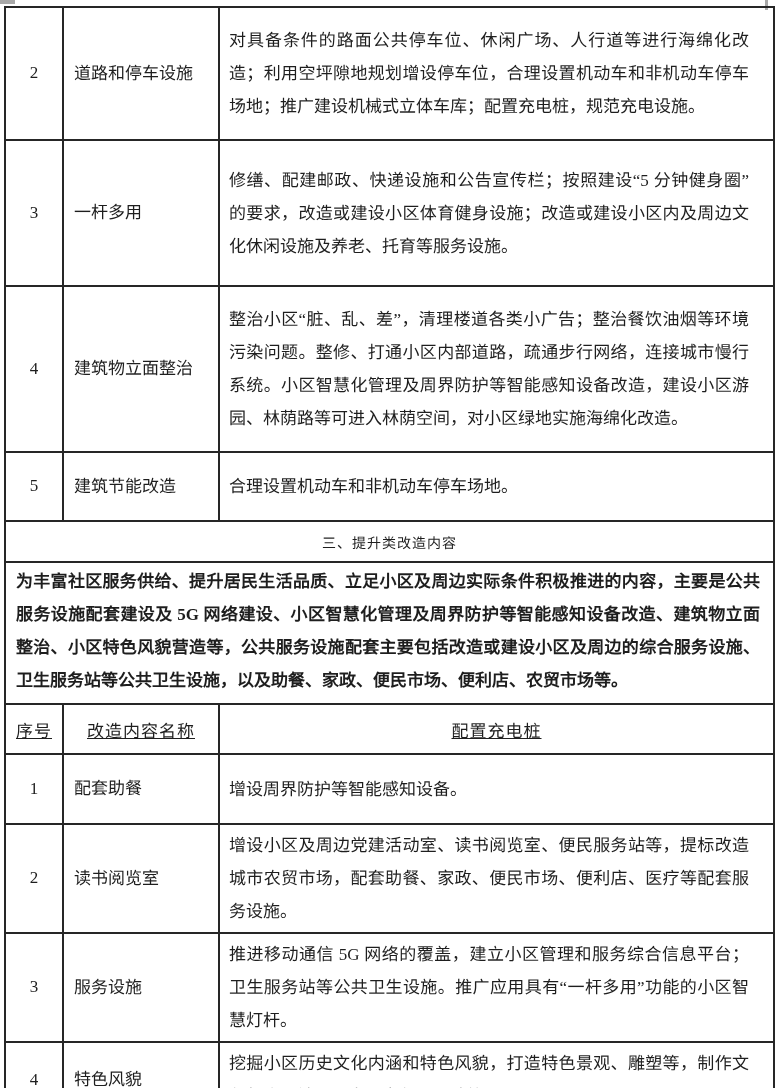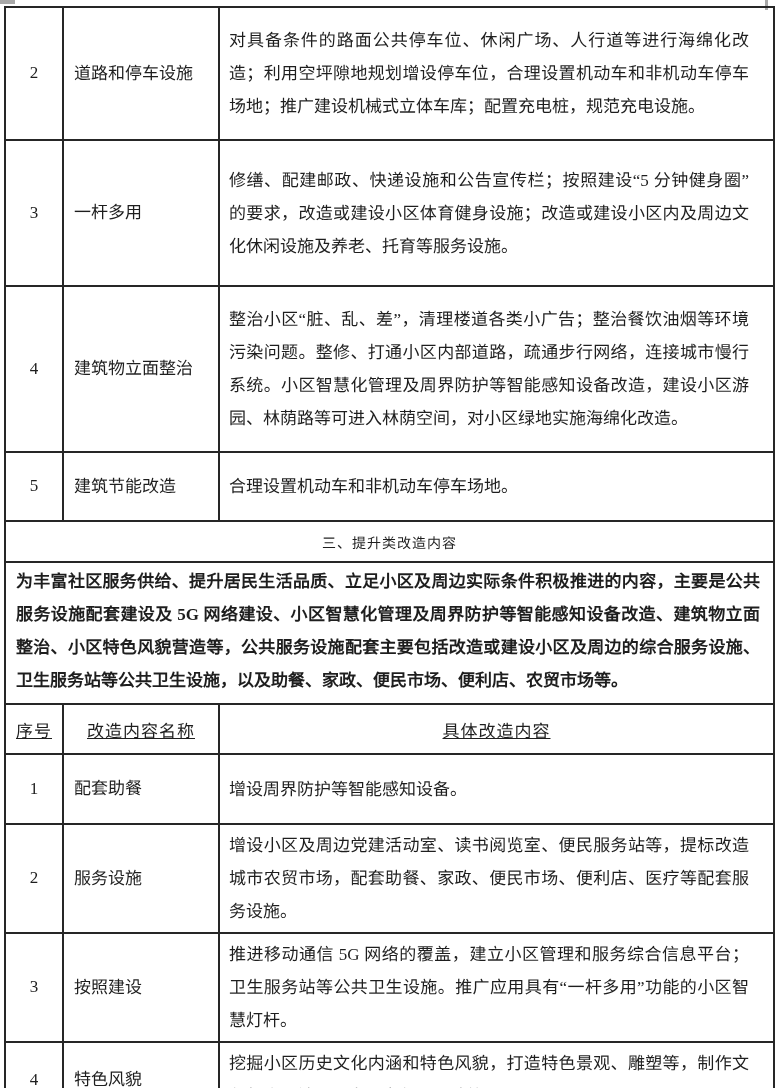--- a/index.html
+++ b/index.html
@@ -119,36 +119,36 @@
         <td colspan="3">三、提升类改造内容</td>
       </tr>
 
       <tr class="intro-row" style="height:140px;font-weight:bold;">
         <td colspan="3">为丰富社区服务供给、提升居民生活品质、立足小区及周边实际条件积极推进的内容，主要是公共服务设施配套建设及 5G 网络建设、小区智慧化管理及周界防护等智能感知设备改造、建筑物立面整治、小区特色风貌营造等，公共服务设施配套主要包括改造或建设小区及周边的综合服务设施、卫生服务站等公共卫生设施，以及助餐、家政、便民市场、便利店、农贸市场等。</td>
       </tr>
 
       <tr class="head-row" style="height:50px;">
         <td>序号</td>
         <td>改造内容名称</td>
-        <td>具体改造内容</td>
+        <td>配置充电桩</td>
       </tr>
 
       <tr style="height:70px;">
         <td class="cell-no">1</td>
         <td class="cell-name">配套助餐</td>
         <td class="cell-content">增设周界防护等智能感知设备。</td>
       </tr>
       <tr style="height:95px;">
         <td class="cell-no">2</td>
-        <td class="cell-name">服务设施</td>
+        <td class="cell-name">读书阅览室</td>
         <td class="cell-content">增设小区及周边党建活动室、读书阅览室、便民服务站等，提标改造城市农贸市场，配套助餐、家政、便民市场、便利店、医疗等配套服务设施。</td>
       </tr>
       <tr style="height:95px;">
         <td class="cell-no">3</td>
-        <td class="cell-name">按照建设</td>
+        <td class="cell-name">服务设施</td>
         <td class="cell-content">推进移动通信 5G 网络的覆盖，建立小区管理和服务综合信息平台；卫生服务站等公共卫生设施。推广应用具有“一杆多用”功能的小区智慧灯杆。</td>
       </tr>
       <tr style="height:70px;">
         <td class="cell-no">4</td>
         <td class="cell-name">特色风貌</td>
         <td class="cell-content">挖掘小区历史文化内涵和特色风貌，打造特色景观、雕塑等，制作文化长廊、社区历史、文化展示墙等。</td>
       </tr>
     </tbody>
   </table>
 </div>

